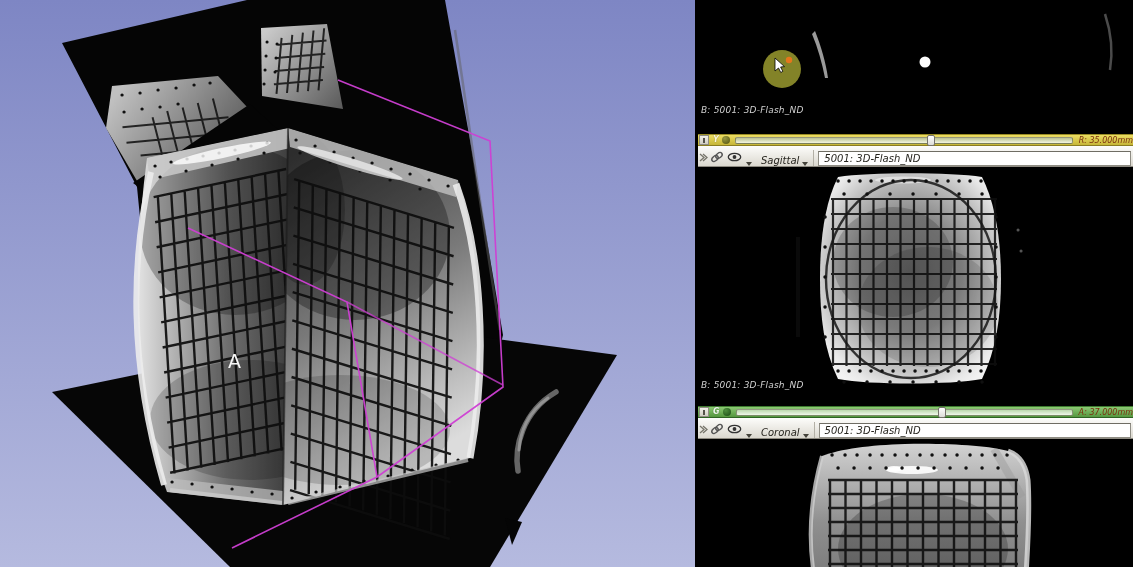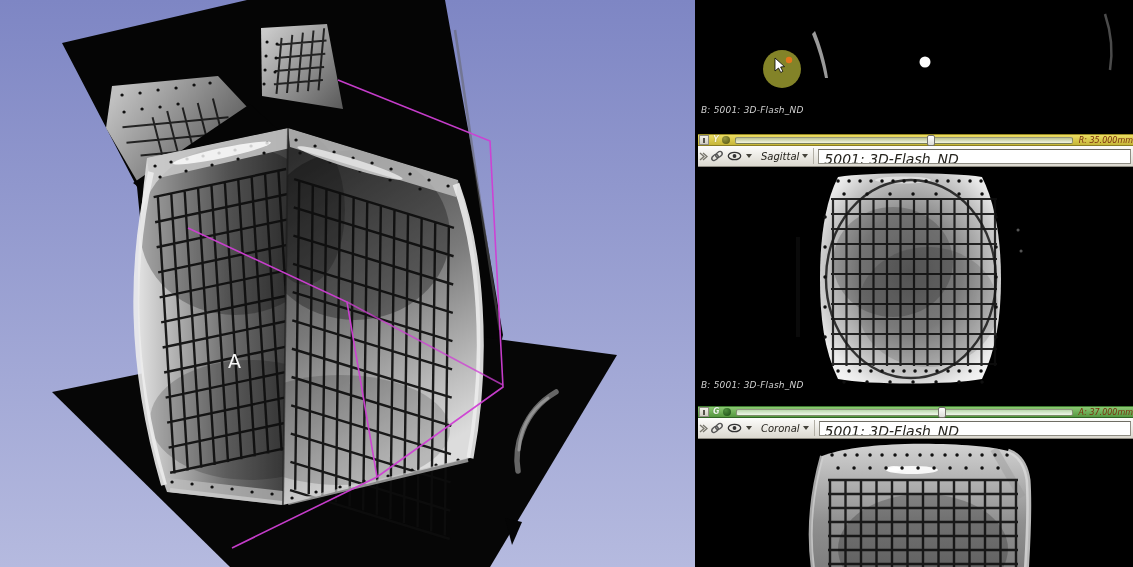--- a/index.html
+++ b/index.html
@@ -30,30 +30,30 @@
   #ybar .barmenu{background:radial-gradient(circle at 35% 30%,#9a9a40,#52520f);}
   #gbar .barmenu{background:radial-gradient(circle at 35% 30%,#4e8f3e,#1c4a16);}
   .bartrack{flex:1;height:5px;position:relative;border:1px solid rgba(40,40,10,.45);border-radius:2px;margin-right:6px;}
   #ybar .bartrack{background:linear-gradient(#b9c193,#f4f6e0);}
   #gbar .bartrack{background:linear-gradient(#bcd8ae,#f0f8ea);}
   .barhandle{position:absolute;top:-3px;width:8px;height:11px;background:linear-gradient(#ffffff,#dcdcd6);border:1px solid #74726a;border-radius:2px;box-sizing:border-box;}
   #ybar .barhandle{left:57%;}
   #gbar .barhandle{left:60%;}
   .barreadout{font-size:8px;color:#7a2e0e;margin-right:0;white-space:nowrap;}
   
-  .slicetoolbar{position:absolute;left:0;width:435px;height:21px;display:flex;align-items:center;
+  .slicetoolbar{position:absolute;left:0;width:435px;height:21px;display:flex;align-items:flex-end;
      background:linear-gradient(#fdfdfb,#dbd8cf);border-bottom:1px solid #8e8b82;box-sizing:border-box;}
   #ytoolbar{top:138px;}
   #gtoolbar{top:410px;}
   .tbicon{flex:0 0 auto;display:flex;align-items:center;justify-content:center;height:18px;}
   .caret{width:0;height:0;border-left:3px solid transparent;border-right:3px solid transparent;border-top:4px solid #44423a;margin:0 3px;}
   .orientlabel{font-size:10px;color:#26241e;margin-left:6px;}
   .tbsep{width:1px;height:16px;background:#b3b0a6;margin:0 4px 0 2px;}
   .volfield{flex:1;height:15px;background:#fff;border:1px solid #8f8d84;border-top-color:#6f6d64;
-     font-size:14px;color:#26241e;padding:1px 8px 0 5px;margin-right:2px;box-sizing:border-box;white-space:nowrap;overflow:hidden;}
+     font-size:10px;color:#26241e;padding:1px 8px 0 5px;margin-right:2px;box-sizing:border-box;white-space:nowrap;overflow:hidden;}
 </style>
 </head>
 <body>
 
 <div id="app">
 
   <div id="view3d">
     <svg width="695" height="567" viewBox="0 0 695 567">
       <defs>
         <linearGradient id="bg3d" x1="0" y1="0" x2="0" y2="1">

